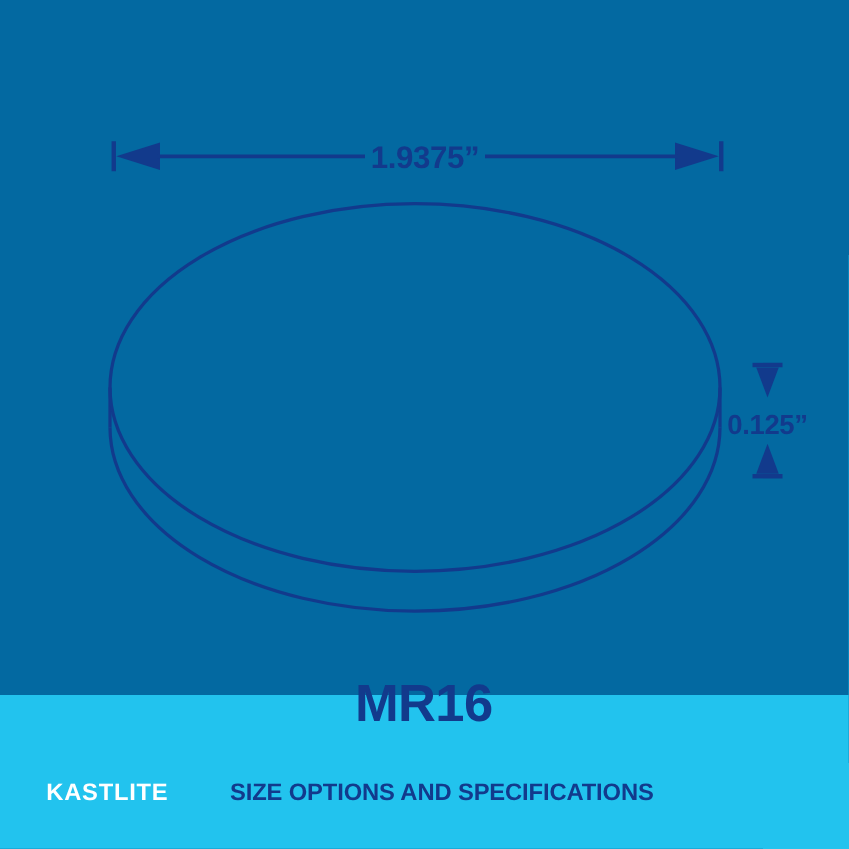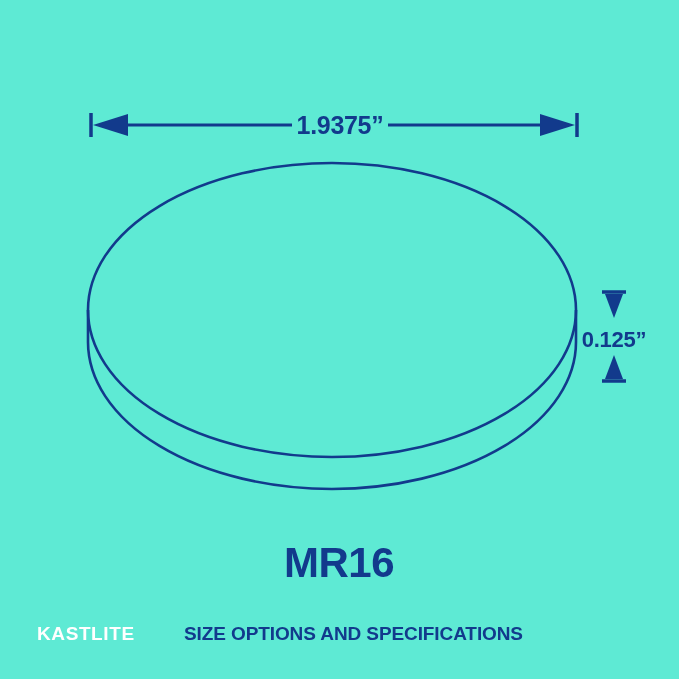--- a/index.html
+++ b/index.html
@@ -9,22 +9,22 @@
   body {
     width: 679px;
     height: 679px;
     overflow: hidden;
     font-family: "Liberation Sans", sans-serif;
     background: #22c3ee;
   }
   #stage {
     position: relative;
     width: 679px;
-    height: 679px;
-    background: #5eead4;
+    height: 556px;
+    background: #0369a1;
   }
   #diagram-svg {
     position: absolute;
     left: 0;
     top: 0;
     width: 679px;
     height: 679px;
     display: block;
   }
   .dim-text {

